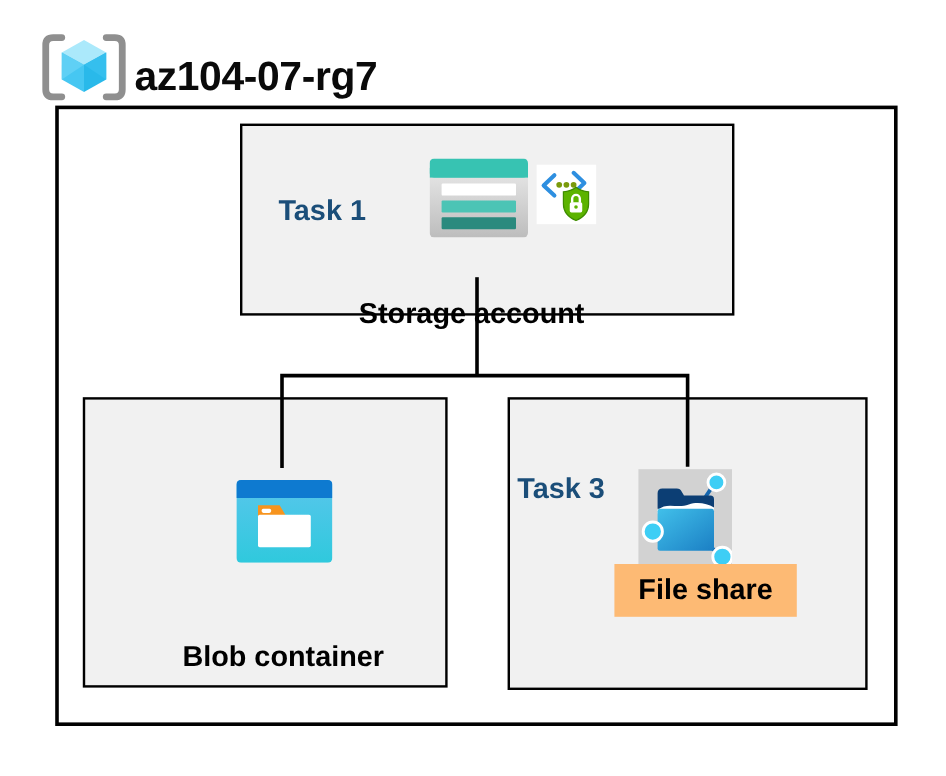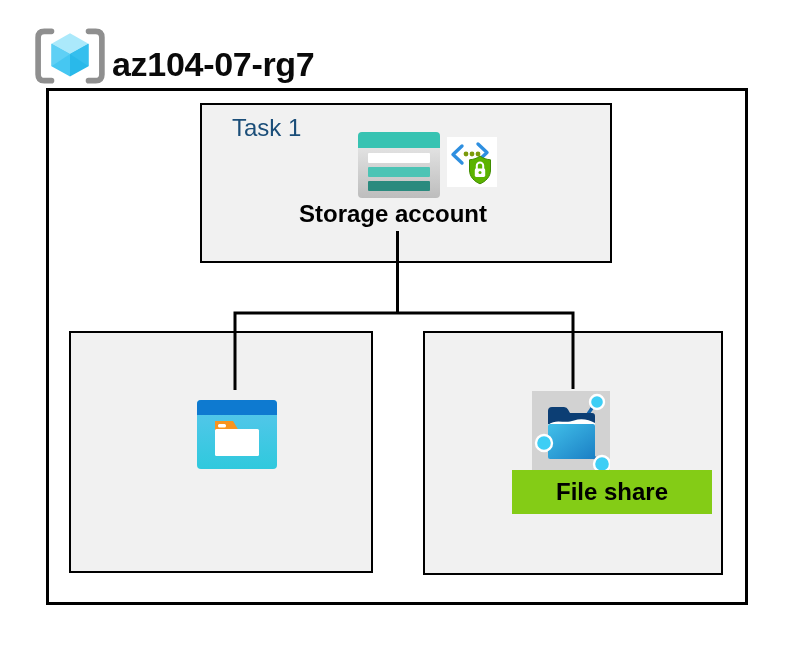--- a/index.html
+++ b/index.html
@@ -25,42 +25,42 @@
 
   
   .task-box{
     background:#f1f1f1;border:2.5px solid #000;box-sizing:border-box;z-index:1;
   }
   .task1{left:200px;top:103px;width:412px;height:160px;}
   .task2{left:69px;top:331px;width:304px;height:242px;}
   .task3{left:423px;top:331px;width:300px;height:244px;}
 
   .task-label{
-    font-size:24px;font-weight:400;color:#1b4e79;white-space:nowrap;
+    font-size:24px;font-weight:700;color:#1b4e79;white-space:nowrap;margin-top:48px;
   }
   .task1 .task-label{left:30px;top:9px;}
   .task2 .task-label{left:21px;top:9px;}
   .task3 .task-label{left:6px;top:13px;}
 
   .resource-label{
-    font-size:24px;font-weight:700;color:#000;text-align:center;white-space:nowrap;
+    font-size:24px;font-weight:700;color:#000;text-align:center;white-space:nowrap;margin-top:48px;
   }
   .storage-label{left:0;right:26px;top:95px;}
   .blob-label{left:30px;right:0;top:153px;}
 
   
   .storage-icon{left:156px;top:27px;width:82px;height:66px;}
   .secure-icon{left:245px;top:32px;width:50px;height:50px;}
   .blob-icon{left:126px;top:67px;width:80px;height:69px;}
 
   
   .fs-bg{left:107px;top:58px;width:78px;height:80px;background:#d2d2d2;}
   .fs-icon{left:0;top:0;width:78px;height:80px;}
   .fs-label-rect{
-    left:87px;top:137px;width:200px;height:44px;background:#84cc16;
+    left:87px;top:137px;width:152px;height:44px;background:#fdba74;
     display:flex;align-items:center;justify-content:center;
   }
   .fs-label{font-size:24px;font-weight:700;color:#000;white-space:nowrap;}
 
   
   .connectors{
     left:0;top:0;width:788px;height:647px;z-index:5;pointer-events:none;
   }
 </style>
 </head>
@@ -127,23 +127,25 @@
           <stop offset="1" stop-color="#2fc9dd"></stop>
       </linearGradient>
     </defs>
     <rect x="0" y="0" width="80" height="69" rx="4" fill="url(#blobbody)"></rect>
     <path d="M0 15 L0 4 Q0 0 4 0 L76 0 Q80 0 80 4 L80 15 Z" fill="#0e7ad0"></path>
     <polygon points="18,21 36,21 42,31 18,31" fill="#f7941e"></polygon>
     <rect x="21" y="24" width="8" height="3.4" rx="1.5" fill="#ffffff"></rect>
     <rect x="18" y="29" width="44" height="27" rx="1.5" fill="#ffffff"></rect>
   </svg>
 
+  <div class="abs resource-label blob-label">Blob container</div>
 </div>
 
 <div class="abs task-box task3">
+  <div class="abs task-label">Task 3</div>
 
   <div class="abs fs-bg">
     <svg class="abs fs-icon" viewBox="0 0 78 80">
       <defs>
         <linearGradient id="fsbody" x1="0" y1="0" x2="1" y2="1">
           <stop offset="0" stop-color="#41c0ea"></stop>
             <stop offset="1" stop-color="#1b7fc4"></stop>
         </linearGradient>
       </defs>
       <path d="M64 11 L56 23" stroke="#1566ae" stroke-width="3.2"></path>

